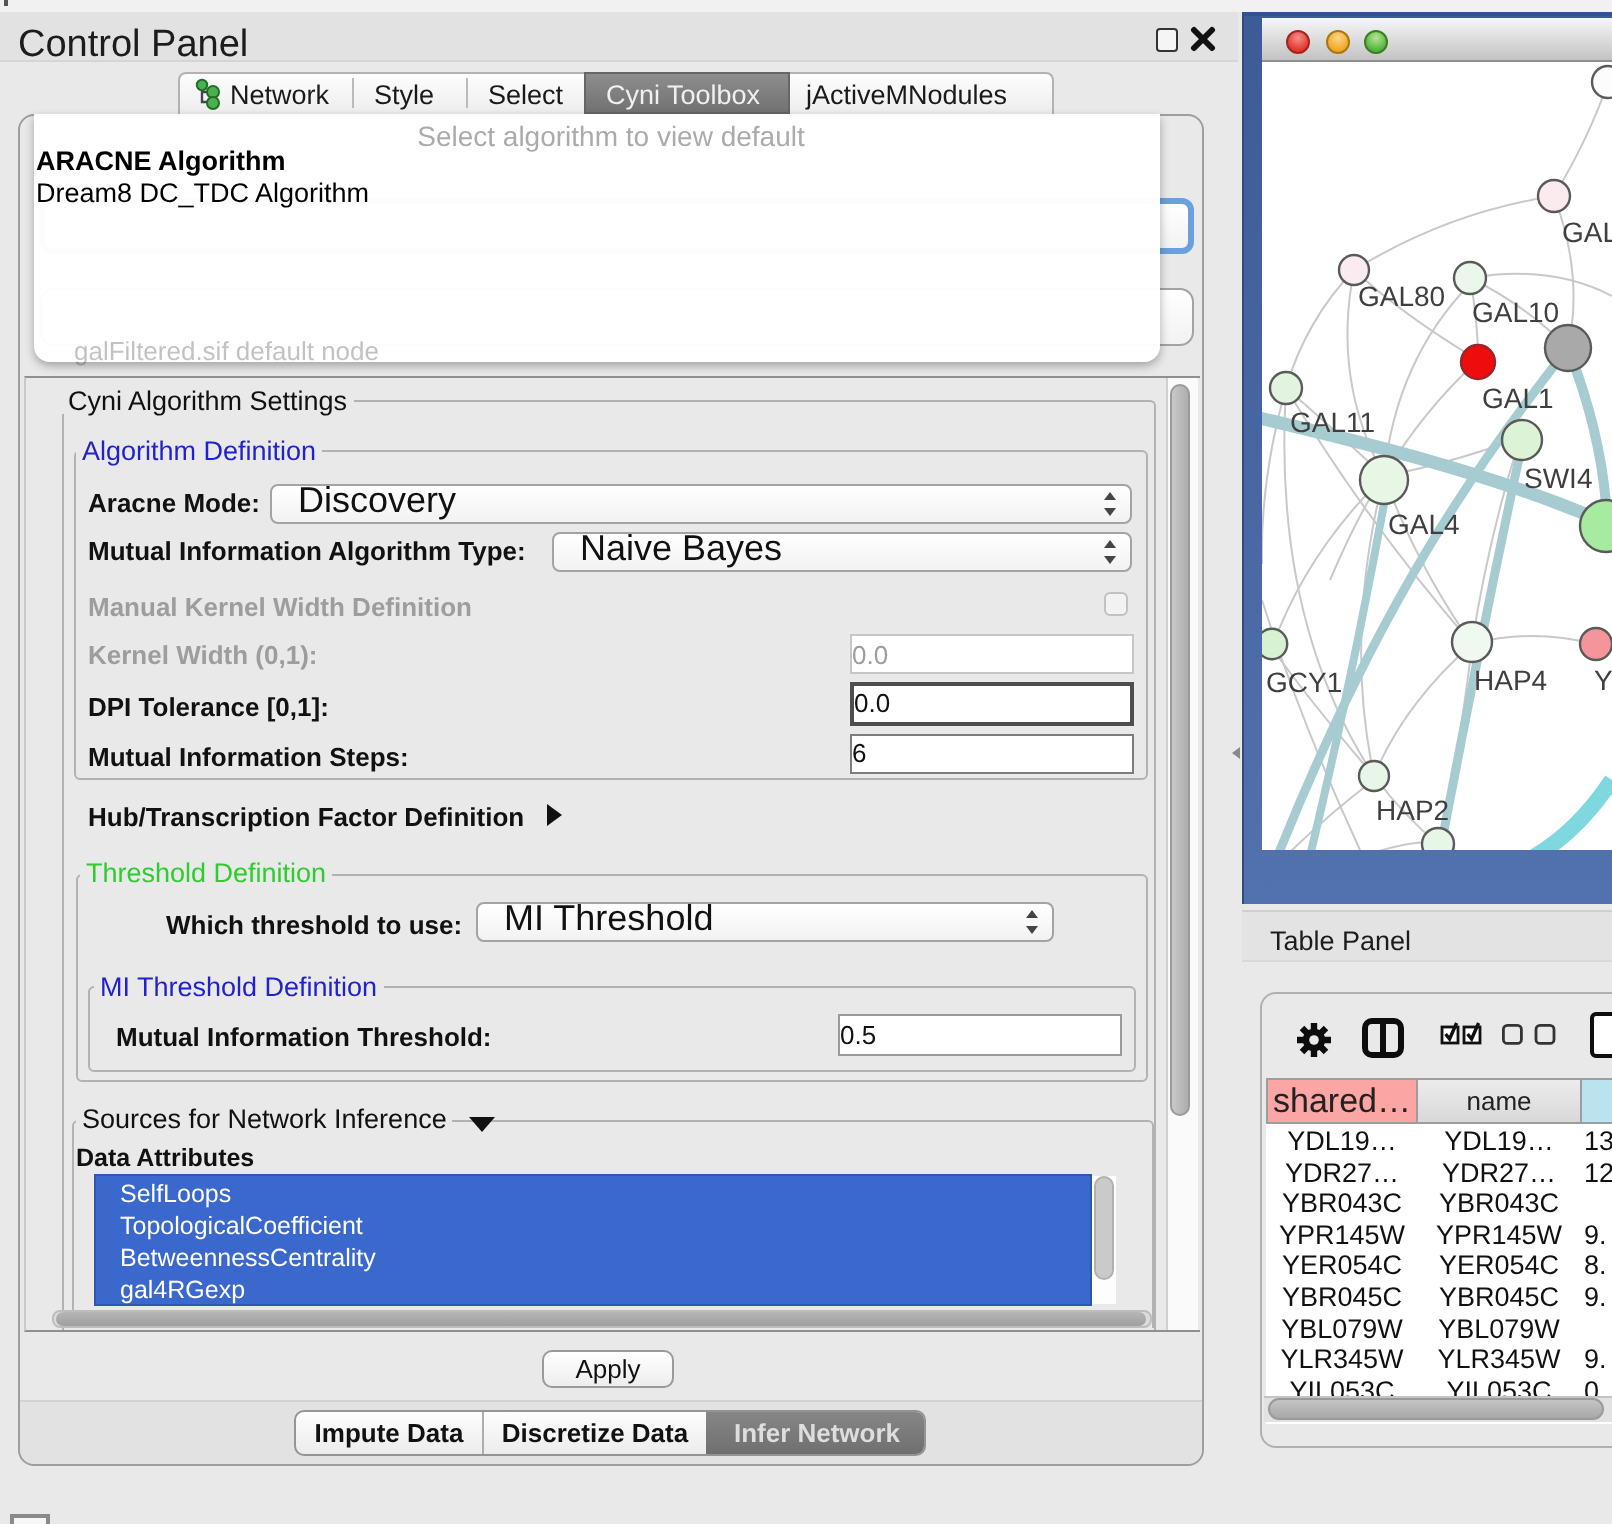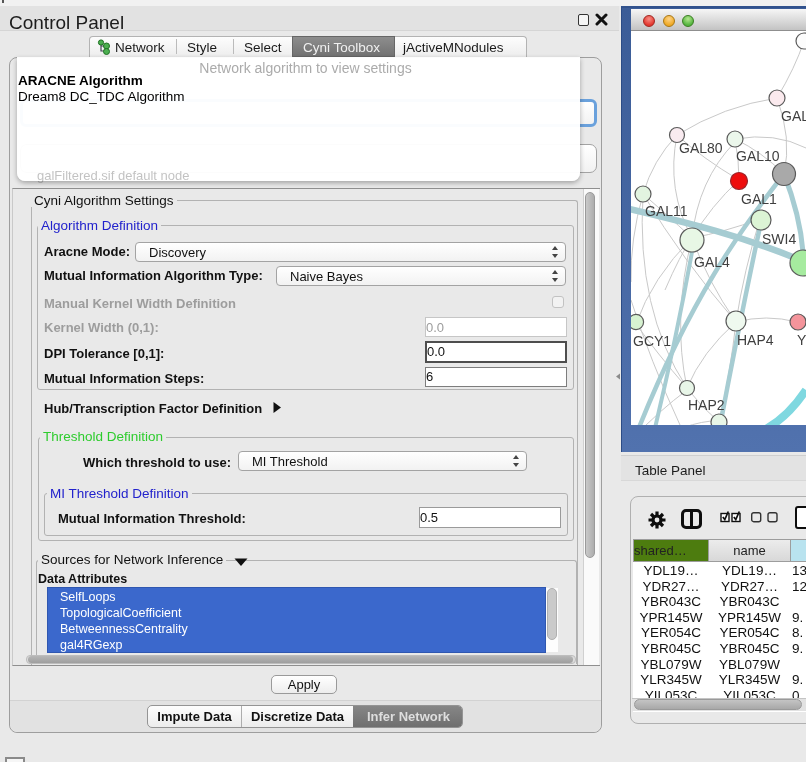--- a/index.html
+++ b/index.html
@@ -1,20 +1,20 @@
 <!DOCTYPE html>
 <html><head><meta charset="utf-8"><style>
 *{margin:0;padding:0;box-sizing:border-box}
 html,body{width:806px;height:762px;overflow:hidden}
 body{position:relative;font-family:"Liberation Sans",sans-serif;background:#e9e9e9;font-size:13px;color:#111}
 .a{position:absolute}
 .b{font-weight:bold}
 .grp{position:absolute;border:1px solid #b2b2b2;border-radius:3px}
 .gtitle{position:absolute;background:#e9e9e9;padding:0 3px;font-size:12px;line-height:13px}
-.combo{position:absolute;background:linear-gradient(#ffffff,#f2f2f2);border:1px solid #a3a3a3;border-radius:4px;display:flex;align-items:center;font-size:13px;color:#111}
+.combo{position:absolute;background:linear-gradient(#ffffff,#f2f2f2);border:1px solid #a3a3a3;border-radius:4px;display:flex;align-items:flex-end;font-size:18px;color:#111}
 .combo .txt{padding-left:13px;flex:1;white-space:nowrap;overflow:hidden}
 .arr{position:absolute;right:6px;top:50%;width:7px;height:12px;margin-top:-6px}
 .arr:before{content:"";position:absolute;left:0;top:0;border-left:3.5px solid transparent;border-right:3.5px solid transparent;border-bottom:4.5px solid #444}
 .arr:after{content:"";position:absolute;left:0;bottom:0;border-left:3.5px solid transparent;border-right:3.5px solid transparent;border-top:4.5px solid #444}
 .fld{position:absolute;background:#fff;text-align:left;font-size:13px;line-height:19px;padding-right:7px}
 .lbl{position:absolute;font-size:13px;font-weight:bold;white-space:nowrap}
 .seg{position:absolute;top:0;bottom:0;display:flex;align-items:center;justify-content:center;font-weight:bold;font-size:13px}
 </style></head><body>
 
 <div class="a" style="left:0;top:0;width:806px;height:6px;background:#f1f1f1"></div>
@@ -42,21 +42,21 @@
 <div class="a" style="left:233px;top:39px;width:1px;height:15px;background:#bbb"></div>
 <div class="a" style="left:244px;top:40px;font-size:13.5px;color:#1a1a1a">Select</div>
 <div class="a" style="left:292px;top:36px;width:103px;height:21px;background:linear-gradient(#8d8d8d,#727272);border:1px solid #666"></div>
 <div class="a" style="left:303px;top:40px;font-size:13.5px;color:#f0f0f0">Cyni Toolbox</div>
 <div class="a" style="left:403px;top:40px;font-size:13.5px;color:#1a1a1a">jActiveMNodules</div>
 
 <div class="combo" style="left:20px;top:99px;width:577px;height:28px;border:3px solid #6aa1dc;border-radius:6px"></div>
 <div class="combo" style="left:20px;top:144px;width:577px;height:29px;border-radius:7px"></div>
 
 <div class="a" style="left:17px;top:57px;width:563px;height:124px;background:rgba(255,255,255,0.97);border-radius:0 0 8px 8px;box-shadow:0 2px 5px rgba(0,0,0,0.3)">
-  <div style="text-align:center;color:#ababab;font-size:14px;padding-top:3px;height:16px;padding-left:14px">Network algorithm to view settings</div>
+  <div style="text-align:center;color:#ababab;font-size:14px;padding-top:3px;height:16px;padding-left:14px">Select algorithm to view default</div>
   <div style="font-size:13.5px;line-height:16px;padding-left:1px;color:#000">
     <div class="b">ARACNE Algorithm</div>
     <div>Dream8 DC_TDC Algorithm</div>
   </div>
   <div style="position:absolute;left:20px;top:111px;font-size:13px;color:rgba(70,70,70,0.33)">galFiltered.sif default node</div>
 </div>
 
 <div class="a" style="left:12px;top:188px;width:588px;height:478px;border-top:1px solid #8f8f8f;border-bottom:1px solid #8f8f8f;border-left:1px solid #c9c9c9"></div>
 
 <div class="a" style="left:583px;top:189px;width:16px;height:476px;background:#fafafa;border-left:1px solid #d0d0d0"></div>
@@ -245,21 +245,21 @@
   <path d="M13.8 7 L15.8 9.5 L19.3 1.5" stroke="#111" stroke-width="1.7" fill="none"></path>
 </svg>
 <svg class="a" style="left:751px;top:512px" width="27" height="12" viewBox="0 0 27 12">
   <rect x="0.7" y="0.7" width="9" height="9" rx="2" fill="none" stroke="#333" stroke-width="1.4"></rect>
   <rect x="17" y="0.7" width="9" height="9" rx="2" fill="none" stroke="#333" stroke-width="1.4"></rect>
 </svg>
 <div class="a" style="left:795px;top:506px;width:14px;height:23px;border:2.5px solid #0d0d0d;border-radius:3px;background:#fff"></div>
 
 <div class="a" style="left:633px;top:539px;width:173px;height:173px;background:#fff"></div>
 
-<div class="a" style="left:633px;top:539px;width:76px;height:23px;background:#4d7c0f;border:1px solid #9d9d9d;text-align:left;line-height:21px;font-size:13px;color:#222">shared…</div>
+<div class="a" style="left:633px;top:539px;width:76px;height:23px;background:#fca5a5;border:1px solid #9d9d9d;text-align:center;line-height:21px;font-size:17px;color:#222">shared…</div>
 <div class="a" style="left:708px;top:539px;width:83px;height:23px;background:linear-gradient(#ececec,#d8d8d8);border:1px solid #9d9d9d;text-align:center;line-height:21px;font-size:13px;color:#222">name</div>
 <div class="a" style="left:790px;top:539px;width:24px;height:23px;background:#b9e3ef;border:1px solid #9d9d9d"></div>
 
 <div class="a" style="left:633px;top:563px;width:76px;font-size:13.5px;line-height:15.6px;text-align:center;color:#111">YDL19…<br>YDR27…<br>YBR043C<br>YPR145W<br>YER054C<br>YBR045C<br>YBL079W<br>YLR345W<br>YIL053C</div>
 <div class="a" style="left:708px;top:563px;width:83px;font-size:13.5px;line-height:15.6px;text-align:center;color:#111">YDL19…<br>YDR27…<br>YBR043C<br>YPR145W<br>YER054C<br>YBR045C<br>YBL079W<br>YLR345W<br>YIL053C</div>
 <div class="a" style="left:792px;top:563px;width:30px;font-size:13.5px;line-height:15.6px;color:#111">13<br>12<br>&nbsp;<br>9.<br>8.<br>9.<br>&nbsp;<br>9.<br>0.</div>
 
 <div class="a" style="left:632px;top:698px;width:174px;height:13px;background:#e2e2e2;border-top:1px solid #c4c4c4"></div>
 <div class="a" style="left:634px;top:699px;width:168px;height:11px;background:linear-gradient(#c4c4c4,#a8a8a8);border:1px solid #9a9a9a;border-radius:6px"></div>
 

